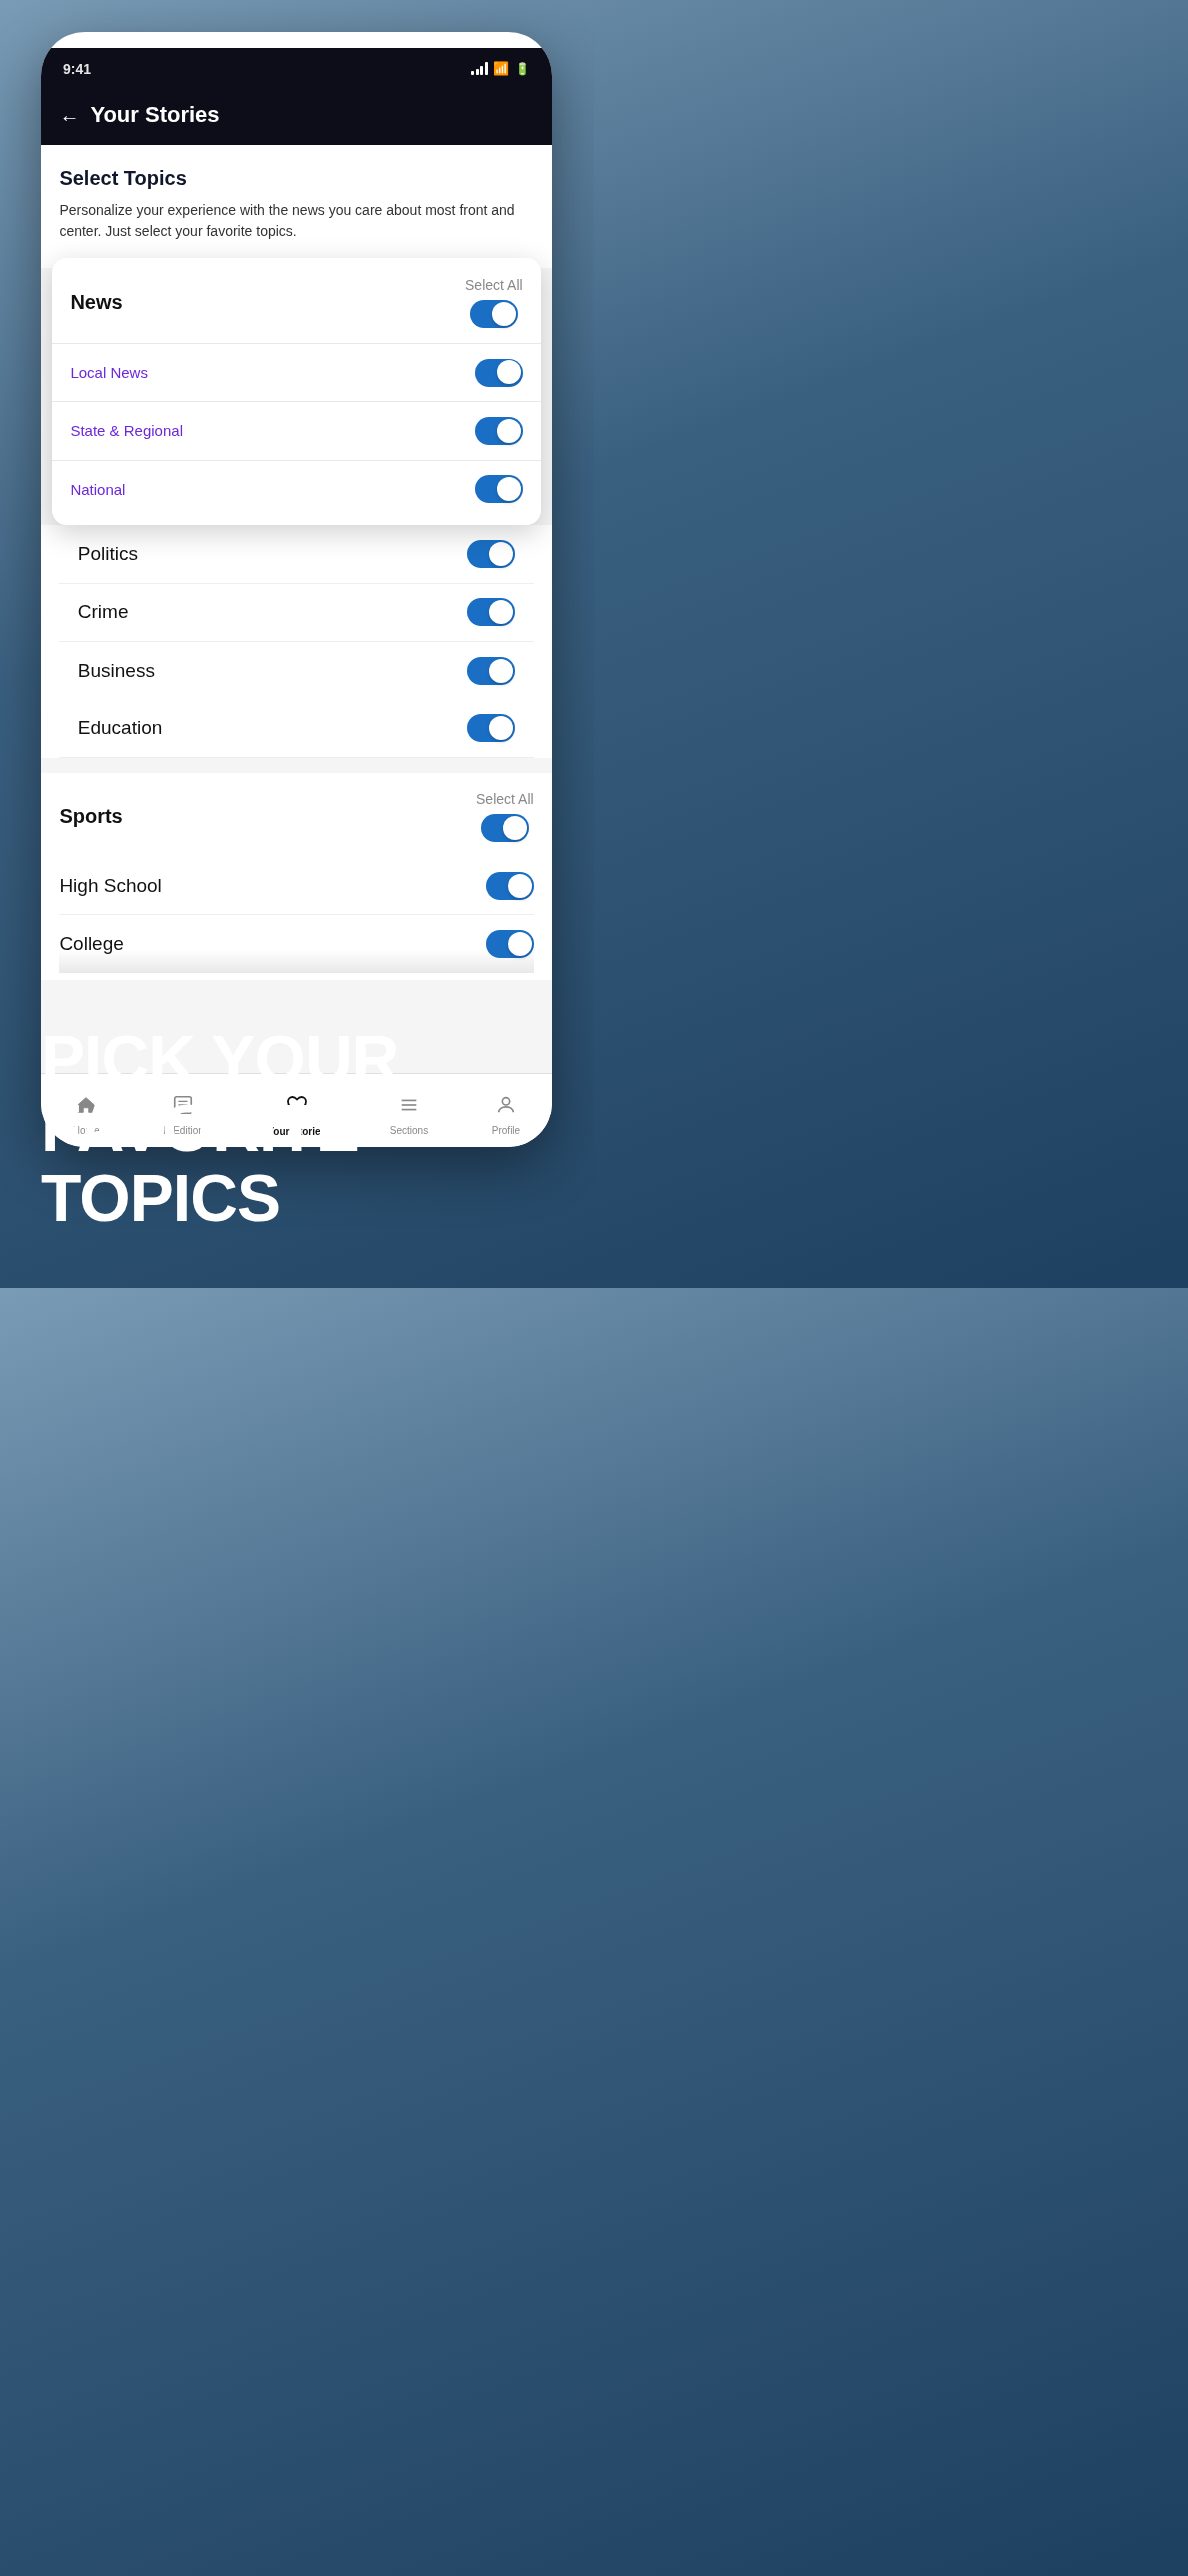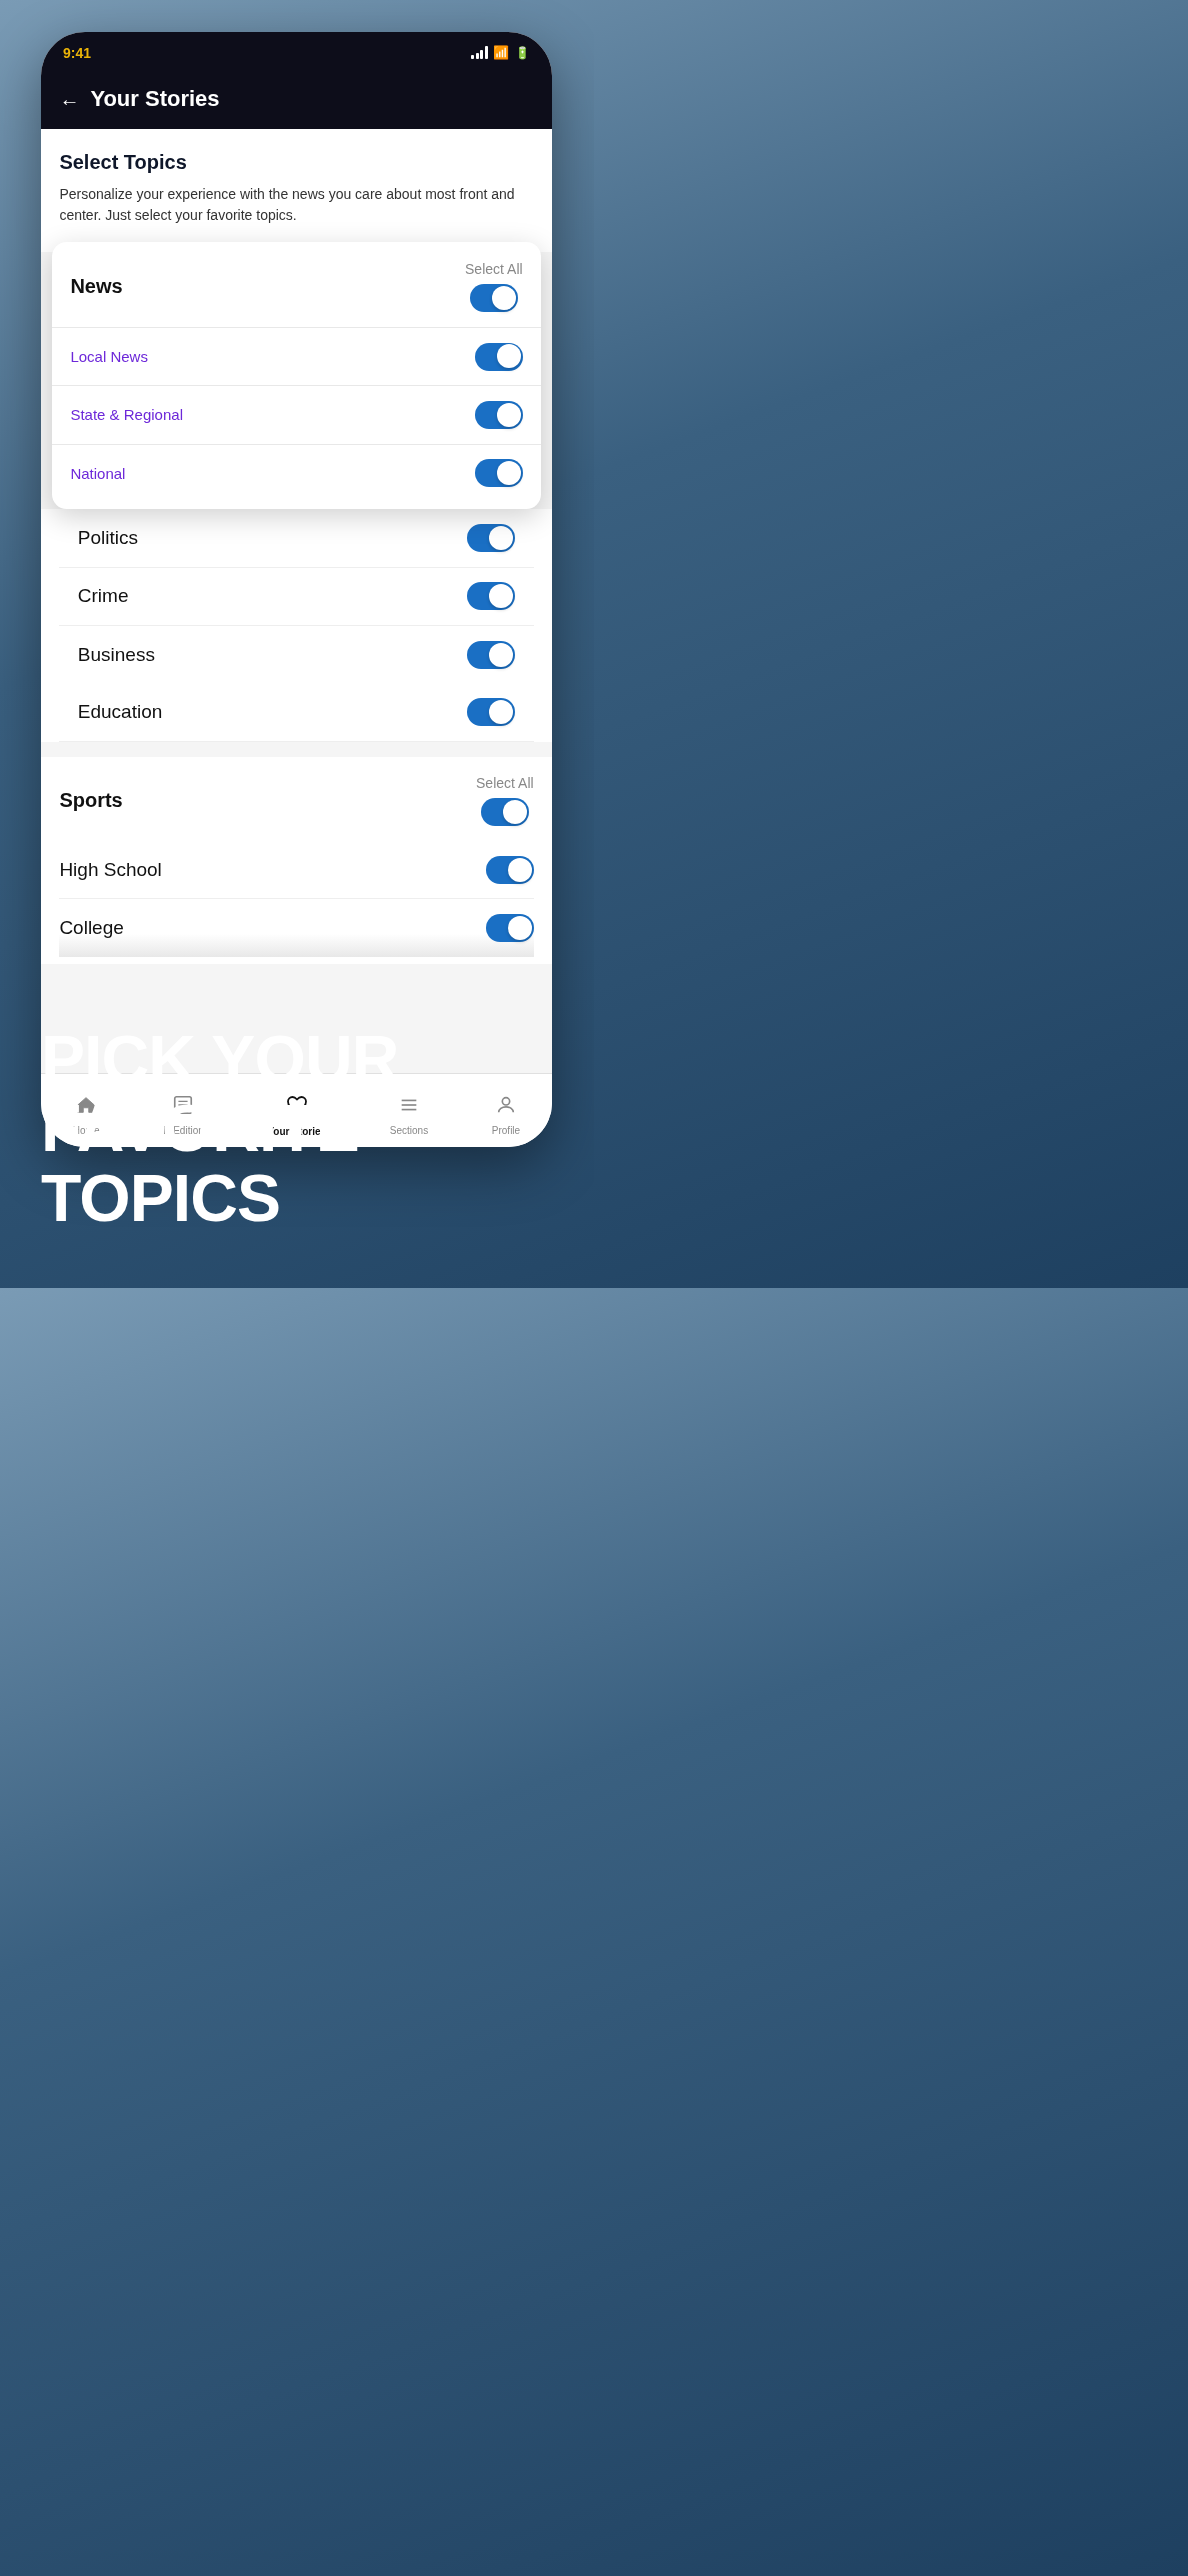--- a/index.html
+++ b/index.html
@@ -27,23 +27,24 @@
     }
 
     
     .status-bar {
       background: #0d0d1a;
       height: 41px;
       display: flex;
       align-items: center;
       justify-content: space-between;
       padding: 0 22px;
-      color: #eab308;
+      color: #e5e5e5;
       font-size: 14px;
       font-weight: 600;
+      margin-top: 16px;
     }
 
     .status-icons {
       display: flex;
       align-items: center;
       gap: 5.5px;
     }
 
     
     .app-header {

